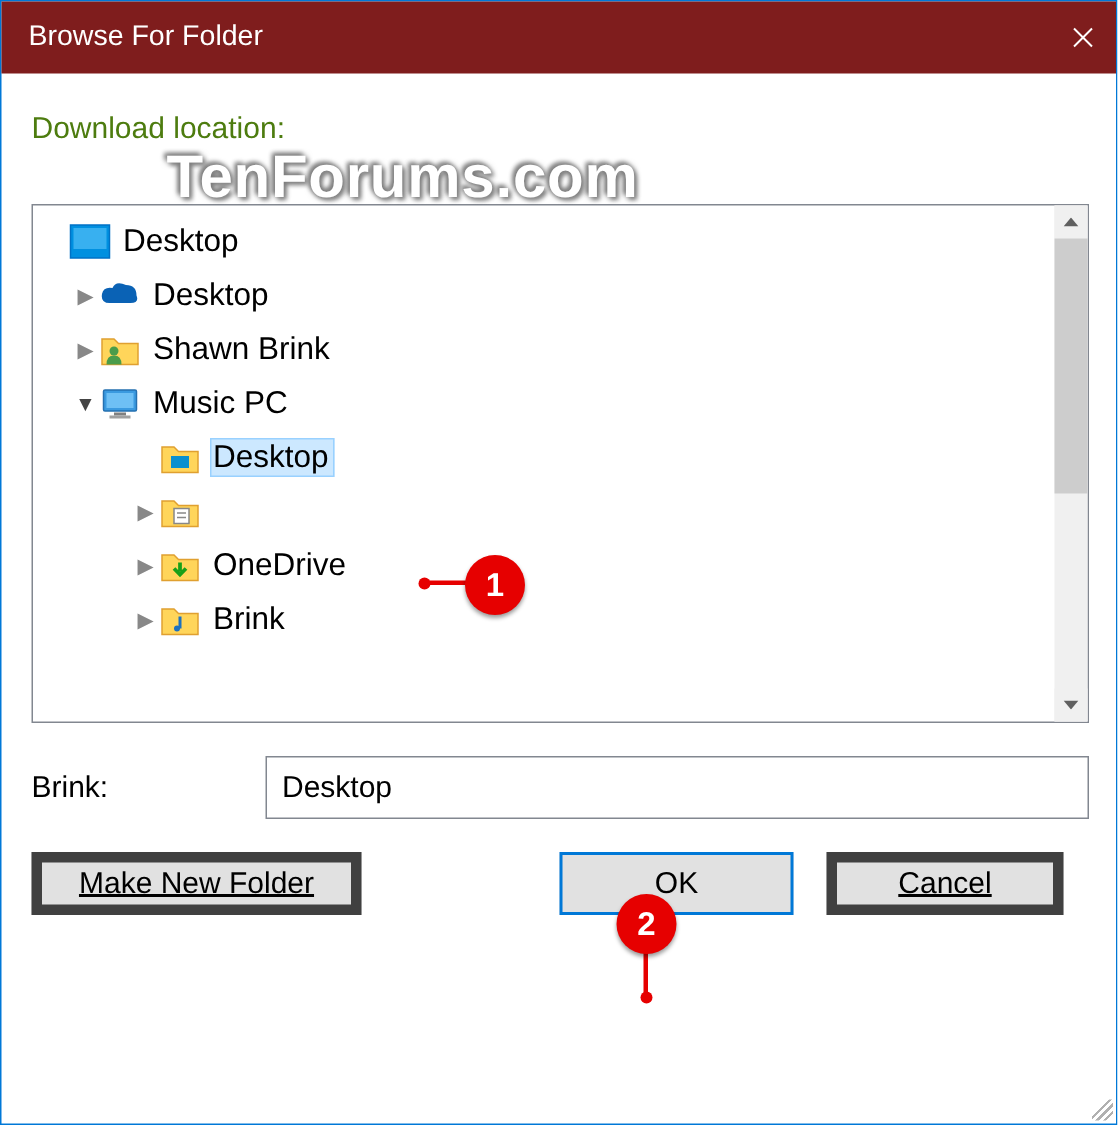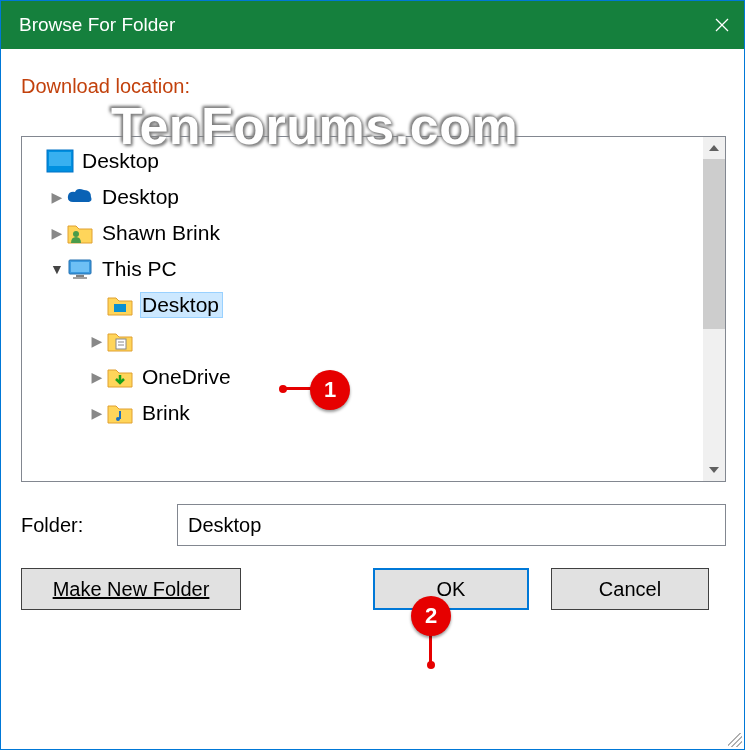--- a/index.html
+++ b/index.html
@@ -13,21 +13,21 @@
 }
 .dialog {
   width: 745px;
   height: 750px;
   border: 1px solid #0078d7;
   background: #fff;
   display: flex;
   flex-direction: column;
 }
 .titlebar {
-  background: #15803d;
+  background: #7f1d1d;
   color: #fff;
   height: 48px;
   display: flex;
   align-items: center;
   padding: 0 18px;
   font-size: 19px;
   font-weight: 400;
 }
 .titlebar-title { flex: 1; }
 .close-btn {
@@ -42,32 +42,32 @@
   margin-right: -18px;
 }
 .content {
   padding: 26px 18px 14px 20px;
   flex: 1;
   display: flex;
   flex-direction: column;
 }
 .label-dl {
   font-size: 20px;
-  color: #c2410c;
+  color: #4d7c0f;
   margin-bottom: 38px;
 }
 .tree-wrap {
   position: relative;
   margin-bottom: 22px;
 }
 .watermark {
   position: absolute;
   top: -40px;
   left: 90px;
-  font-size: 52px;
+  font-size: 40px;
   font-weight: 700;
   color: #fff;
   text-shadow: 0 0 4px #777, 2px 2px 3px #888, -2px -2px 3px #888;
   z-index: 30;
   white-space: nowrap;
   pointer-events: none;
   letter-spacing: 0.5px;
 }
 .tree {
   border: 1px solid #828790;
@@ -160,28 +160,28 @@
 .buttons {
   display: flex;
   gap: 0;
   align-items: center;
 }
 .btn {
   height: 42px;
   font-size: 20px;
   font-family: inherit;
   background: #e1e1e1;
-  border: 1px solid #404040;
+  border: 7px solid #404040;
   cursor: pointer;
   padding: 0;
 }
 .btn.make { width: 220px; text-align: center; }
 .btn.make span { text-decoration: underline; text-decoration-color: #000; }
 .btn.ok { width: 156px; border: 2px solid #0078d7; margin-left: 132px; }
-.btn.cancel { width: 158px; margin-left: 22px; }
+.btn.cancel { width: 158px; margin-left: 22px; text-decoration: underline; }
 .callout {
   position: absolute;
   width: 40px;
   height: 40px;
   background: #e60000;
   border-radius: 50%;
   color: #fff;
   font-weight: 700;
   font-size: 22px;
   display: flex;
@@ -281,21 +281,21 @@
           <div class="tree-item lvl1">
             <span class="expander expanded">▼</span>
             <span class="icon">
               <svg width="26" height="22" viewBox="0 0 26 22">
                   <rect x="2" y="2" width="22" height="14" rx="1" fill="#3a9ae0" stroke="#2570b0"></rect>
                   <rect x="4" y="4" width="18" height="10" fill="#6ec0f5"></rect>
                   <rect x="9" y="17" width="8" height="2" fill="#808080"></rect>
                   <rect x="6" y="19" width="14" height="2" fill="#a0a0a0"></rect>
                 </svg>
             </span>
-            <span class="label">This PC</span>
+            <span class="label">Music PC</span>
           </div>
 
           <div class="tree-item lvl2 selected">
             <span class="expander"></span>
             <span class="icon">
               <svg width="26" height="22" viewBox="0 0 26 22">
                   <path d="M1 4 L9 4 L12 7 L25 7 L25 21 L1 21 Z" fill="#ffd55a" stroke="#e0a030"></path>
                   <rect x="7" y="10" width="12" height="8" fill="#0a90d0"></rect>
                 </svg>
             </span>
@@ -351,21 +351,21 @@
           <div class="sb-btn">
             <svg width="10" height="6" viewBox="0 0 10 6">
                 <path d="M0 0 L5 6 L10 0 Z" fill="#606060"></path>
               </svg>
           </div>
         </div>
       </div>
     </div>
 
     <div class="folder-row">
-      <div class="folder-row-label">Folder:</div>
+      <div class="folder-row-label">Brink:</div>
       <input class="folder-input" value="Desktop" style="">
     </div>
 
     <div class="buttons">
       <button class="btn make"><span>Make New Folder</span></button>
       <button class="btn ok">OK</button>
       <button class="btn cancel">Cancel</button>
     </div>
 
   </div>

